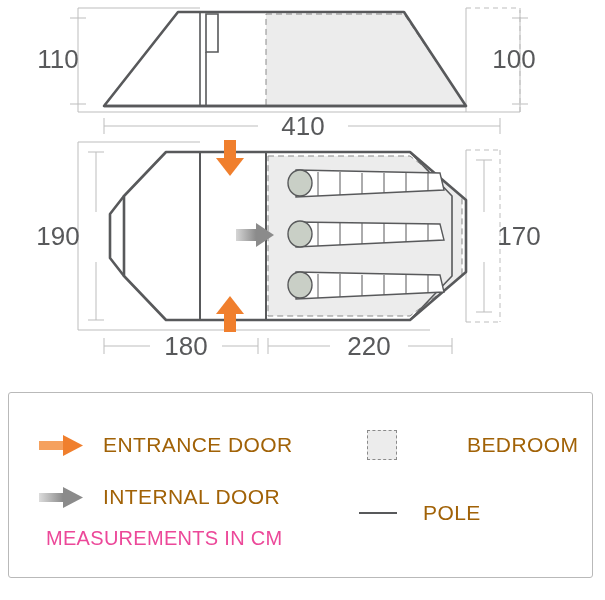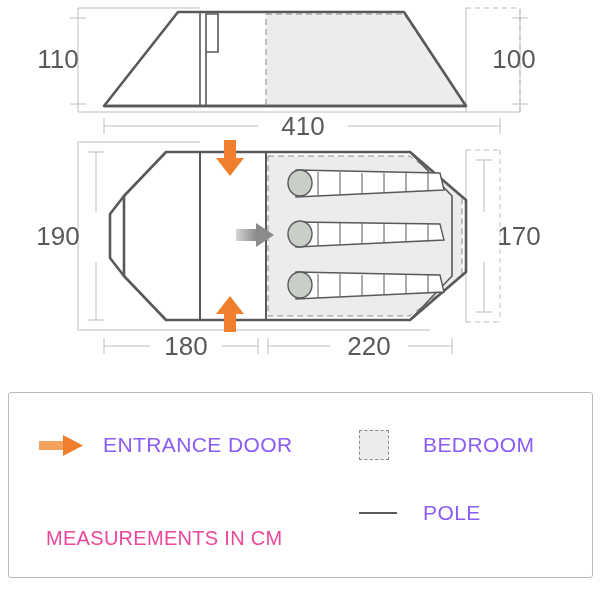--- a/index.html
+++ b/index.html
@@ -40,21 +40,21 @@
     box-sizing: border-box;
     background: #ffffff;
   }
   .legend-row {
     position: absolute;
     display: flex;
     align-items: center;
   }
   .legend-label {
     font-size: 21px;
-    color: #8b5cf6;
+    color: #a16207;
     letter-spacing: 0.4px;
     white-space: nowrap;
   }
   .legend-note {
     position: absolute;
     left: 37px;
     top: 134px;
     font-size: 20px;
     color: #ec4899;
     letter-spacing: 0.3px;
@@ -232,22 +232,37 @@
     <div class="legend-row" style="left:30px; top:40px;">
       <span class="swatch">
         <svg width="46" height="24" viewBox="0 0 46 24">
           <rect x="0" y="8" width="24" height="9" fill="#f5a15e"></rect>
           <polygon points="24,2 24,23 44,12.5" fill="#f07f2d"></polygon>
         </svg>
       </span>
       <span class="legend-label">ENTRANCE DOOR</span>
     </div>
 
-
-    <div class="legend-row" style="left:350px; top:37px;">
+    <div class="legend-row" style="left:30px; top:92px;">
+      <span class="swatch">
+        <svg width="46" height="24" viewBox="0 0 46 24">
+          <defs>
+            <linearGradient id="greyGrad2" x1="0" y1="0" x2="1" y2="0">
+              <stop offset="0%" stop-color="#dcdcdc"></stop>
+              <stop offset="100%" stop-color="#8b8b8b"></stop>
+            </linearGradient>
+          </defs>
+          <rect x="0" y="8" width="24" height="9" fill="url(#greyGrad2)"></rect>
+          <polygon points="24,2 24,23 44,12.5" fill="#8b8b8b"></polygon>
+        </svg>
+      </span>
+      <span class="legend-label">INTERNAL DOOR</span>
+    </div>
+
+    <div class="legend-row" style="left:358px; top:37px;gap:36px;">
       <span class="swatch">
         <span class="bedroom-swatch"></span>
       </span>
       <span class="legend-label">BEDROOM</span>
     </div>
 
     <div class="legend-row" style="left:350px; top:92px;margin-top:16px;">
       <span class="swatch">
         <span class="pole-swatch"></span>
       </span>

